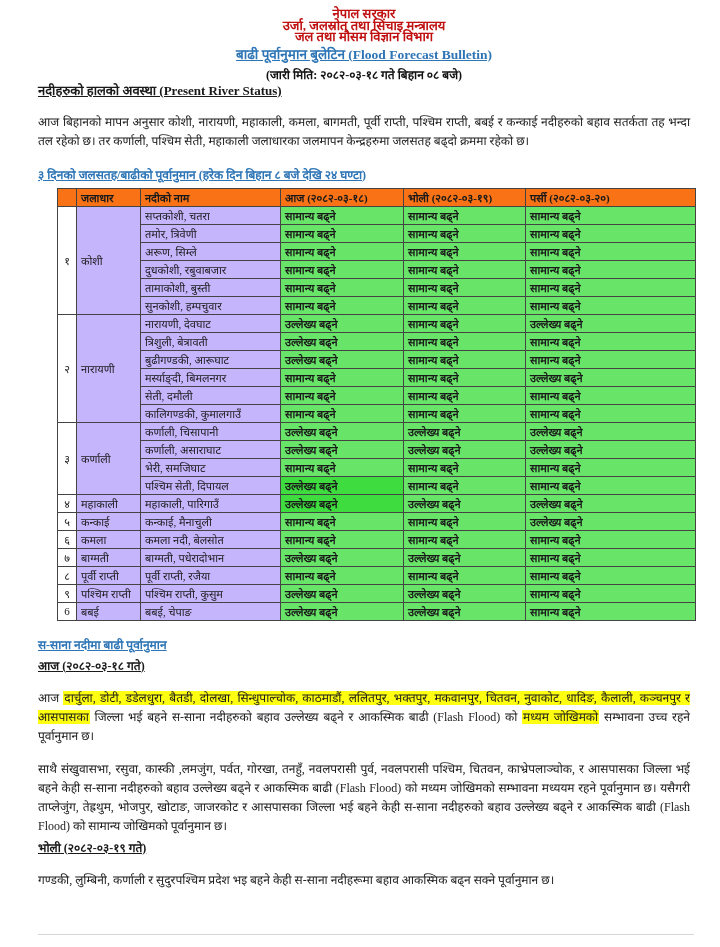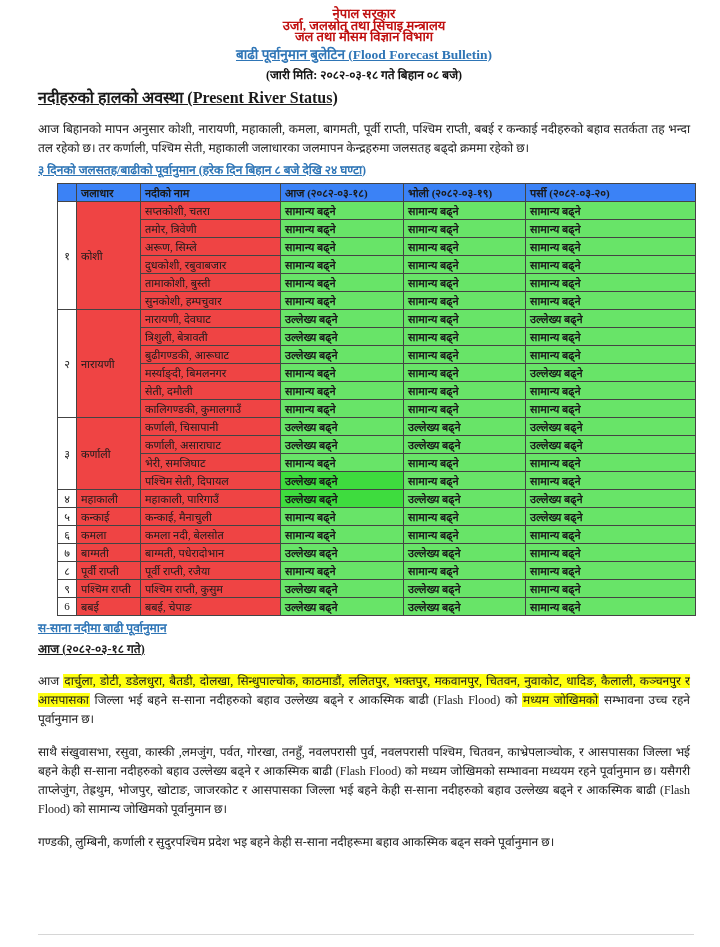--- a/index.html
+++ b/index.html
@@ -17,44 +17,44 @@
   .letterhead { text-align: center; }
   .org-line { color: #c01010; font-size: 13px; line-height: 11.5px; font-weight: bold; }
   .doc-title {
     color: #2e75b6; font-size: 13.5px; font-weight: bold;
     text-decoration: underline; margin-top: 3px; line-height: 17px;
   }
   .issue-date { color: #111; font-size: 12px; font-weight: bold; margin-top: 4px; line-height: 16px; }
 
   
   .black-heading {
-    font-size: 16px; font-weight: bold; text-decoration: underline;
-    margin-top: 7px; line-height: 16px;
+    font-size: 13px; font-weight: bold; text-decoration: underline;
+    line-height: 16px;
   }
   .blue-heading {
     color: #2e75b6; font-size: 12px; font-weight: bold; text-decoration: underline;
-    margin-top: 4px; line-height: 17px;
+    margin-top: 16px; line-height: 17px;
   }
   .body-text {
     font-size: 12px; line-height: 19px; text-align: justify; margin-top: 14px;
   }
   mark.hl { background: #ffff12; color: inherit; padding: 0 1px; }
 
   
   table.forecast {
     border-collapse: collapse; margin-top: 4px; margin-left: 19px;
     table-layout: fixed; width: 638px;
   }
   table.forecast td, table.forecast th {
     border: 1px solid #444; font-size: 11px; height: 18px;
     padding: 0 4px; overflow: hidden; white-space: nowrap;
   }
-  table.forecast th { font-weight: bold; text-align: left; background: #3b82f6; }
+  table.forecast th { font-weight: bold; text-align: left; background: #f97316; }
   td.sn { text-align: center; }
-  td.basin, td.station { background: #ef4444; }
+  td.basin, td.station { background: #c4b5fd; }
   td.forecast-cell { background: #68e468; font-weight: bold; }
   td.forecast-cell.hl { background: #3edc3e; }
   col.c-sn { width: 19px; }
   col.c-basin { width: 64px; }
   col.c-station { width: 140px; }
   col.c-today { width: 123px; }
   col.c-tomorrow { width: 122px; }
   col.c-dayafter { width: 170px; }
 
   .sub-heading {
@@ -265,17 +265,18 @@
       </tbody>
   </table>
 
   <div class="blue-heading">स-साना नदीमा बाढी पूर्वानुमान</div>
   <div class="sub-heading">आज (२०८२-०३-१८ गते)</div>
 
   <div class="body-text"><span>आज  </span><mark class="hl">दार्चुला, डोटी, डडेलधुरा, बैतडी, दोलखा, सिन्धुपाल्चोक, काठमाडौं, ललितपुर, भक्तपुर, मकवानपुर, चितवन, नुवाकोट, धादिङ, कैलाली, कञ्चनपुर र आसपासका</mark><span> जिल्ला भई बहने स-साना नदीहरुको बहाव उल्लेख्य बढ्ने र आकस्मिक बाढी (Flash Flood) को </span><mark class="hl">मध्यम जोखिमको</mark><span> सम्भावना उच्च रहने पूर्वानुमान छ।</span></div>
 
   <div class="body-text">साथै संखुवासभा, रसुवा, कास्की ,लमजुंग, पर्वत, गोरखा, तनहुँ, नवलपरासी पुर्व, नवलपरासी पश्चिम, चितवन, काभ्रेपलाञ्चोक, र आसपासका जिल्ला भई बहने केही स-साना नदीहरुको बहाव उल्लेख्य बढ्ने र आकस्मिक बाढी (Flash Flood) को मध्यम जोखिमको सम्भावना मध्ययम रहने पूर्वानुमान छ। यसैगरी ताप्लेजुंग, तेह्रथुम, भोजपुर, खोटाङ, जाजरकोट  र आसपासका जिल्ला भई बहने केही स-साना नदीहरुको बहाव उल्लेख्य बढ्ने र आकस्मिक बाढी (Flash Flood) को सामान्य जोखिमको  पूर्वानुमान छ।</div>
 
+  <div class="sub-heading">भोली (२०८२-०३-१९ गते)</div>
   <div class="body-text">गण्डकी, लुम्बिनी, कर्णाली र सुदुरपश्चिम प्रदेश भइ बहने केही स-साना नदीहरूमा बहाव आकस्मिक बढ्न सक्ने पूर्वानुमान छ।</div>
 
 </div>
 
 <div class="bottom-rule"></div>
 
 </body></html>

